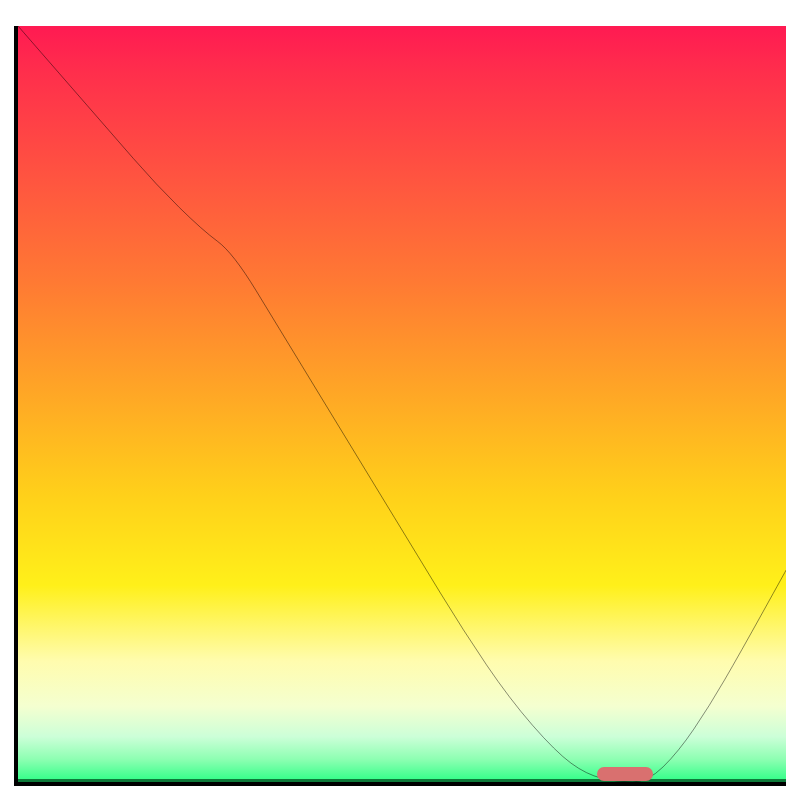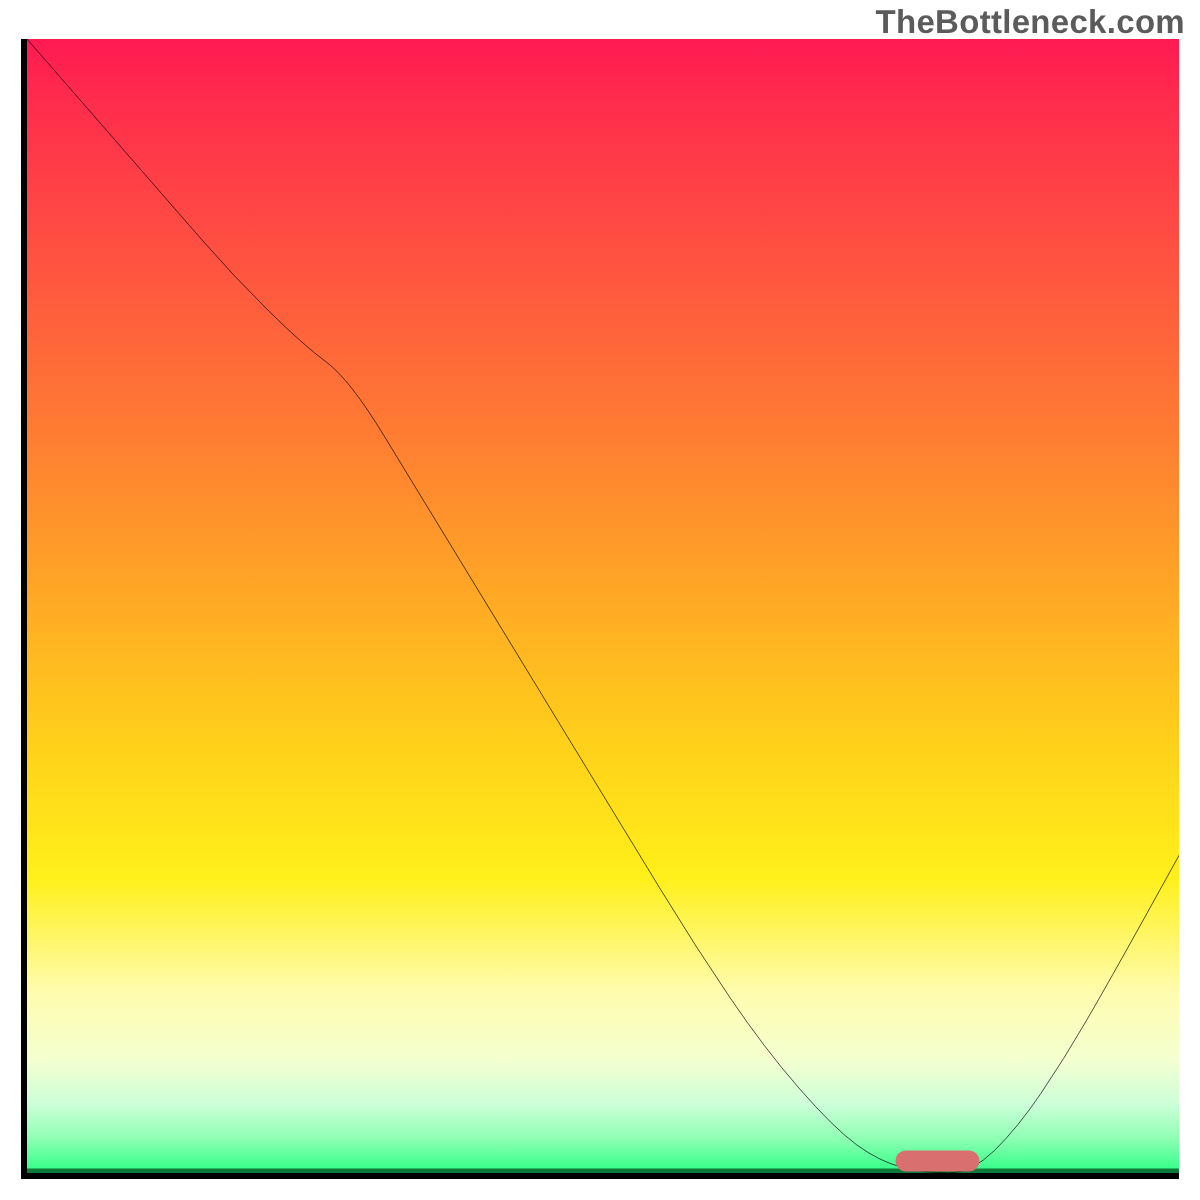--- a/index.html
+++ b/index.html
@@ -83,21 +83,20 @@
     border-radius: 7px;
     background: #d9706f;
     transform: translate(-50%, -50%);
   }
 </style>
 </head>
 <body>
 
 <div class="frame">
 
-  <div class="watermark">TheBottleneck.com</div>
 
   <div class="plot">
     <div class="gradient"></div>
     <div class="baseline-strip"></div>
 
     <svg class="curve" viewBox="0 0 100 100" preserveAspectRatio="none">
       <path id="curve-path" fill="none" stroke="#000" stroke-width="0.45" vector-effect="non-scaling-stroke" stroke-linecap="round" stroke-linejoin="round" d="M 0 0 Q 0 0 3 3.5 Q 6 7 9 10.5 Q 12 14 15 17.5 Q 18 21 21 24 Q 24 27 26 28.5 Q 28 30 31 35 Q 34 40 37 45 Q 40 50 43 55 Q 46 60 49 65 Q 52 70 55 75 Q 58 80 61 84.5 Q 64 89 67 92.5 Q 70 96 72 97.5 Q 74 99 76 99.5 Q 78 100 80 100 Q 82 100 84 98 Q 86 96 88 93 Q 90 90 92 86.5 Q 94 83 97 77.5 T 100 72"></path>
     </svg>
 
     <div class="marker" id="opt-marker" style="left: 79%; top: 99%; background: rgb(217, 112, 111);"></div>

